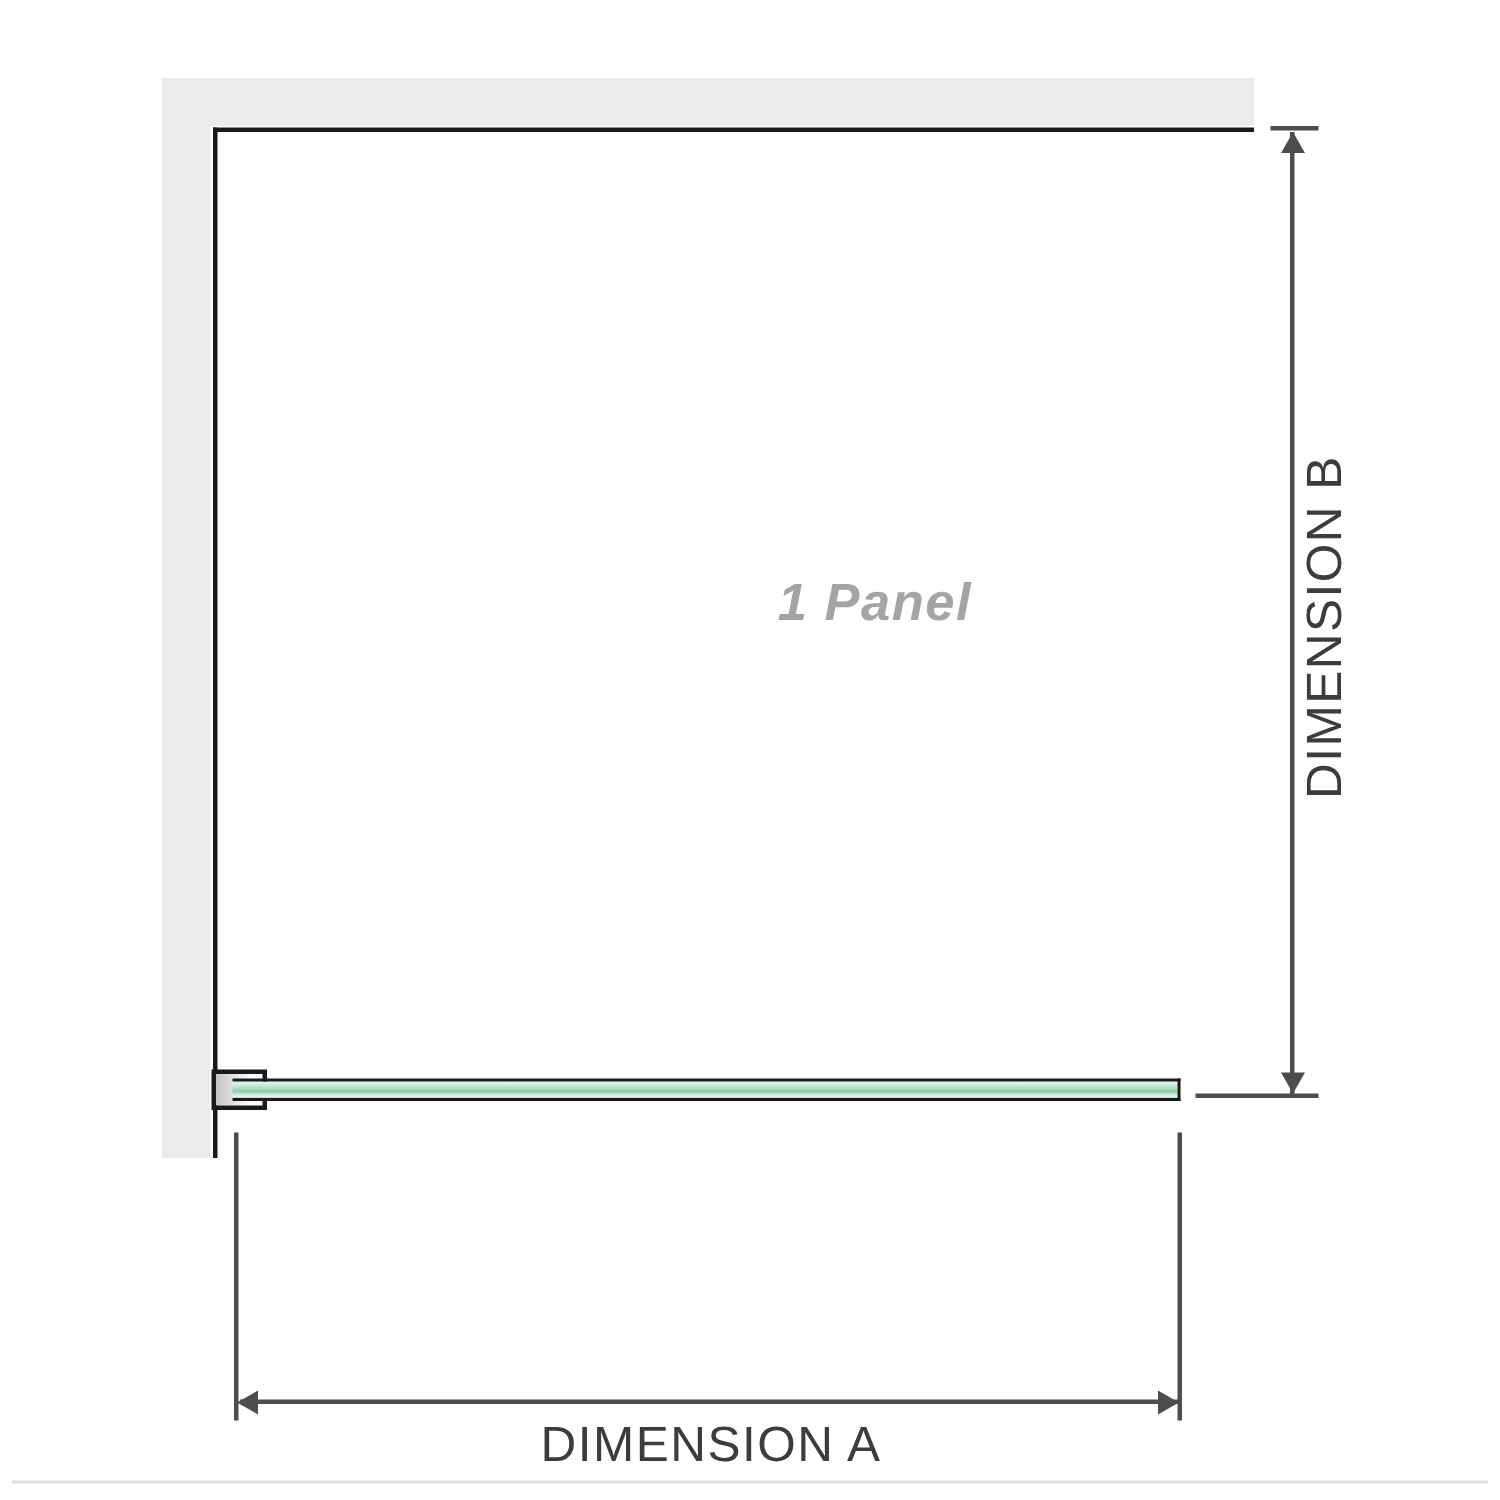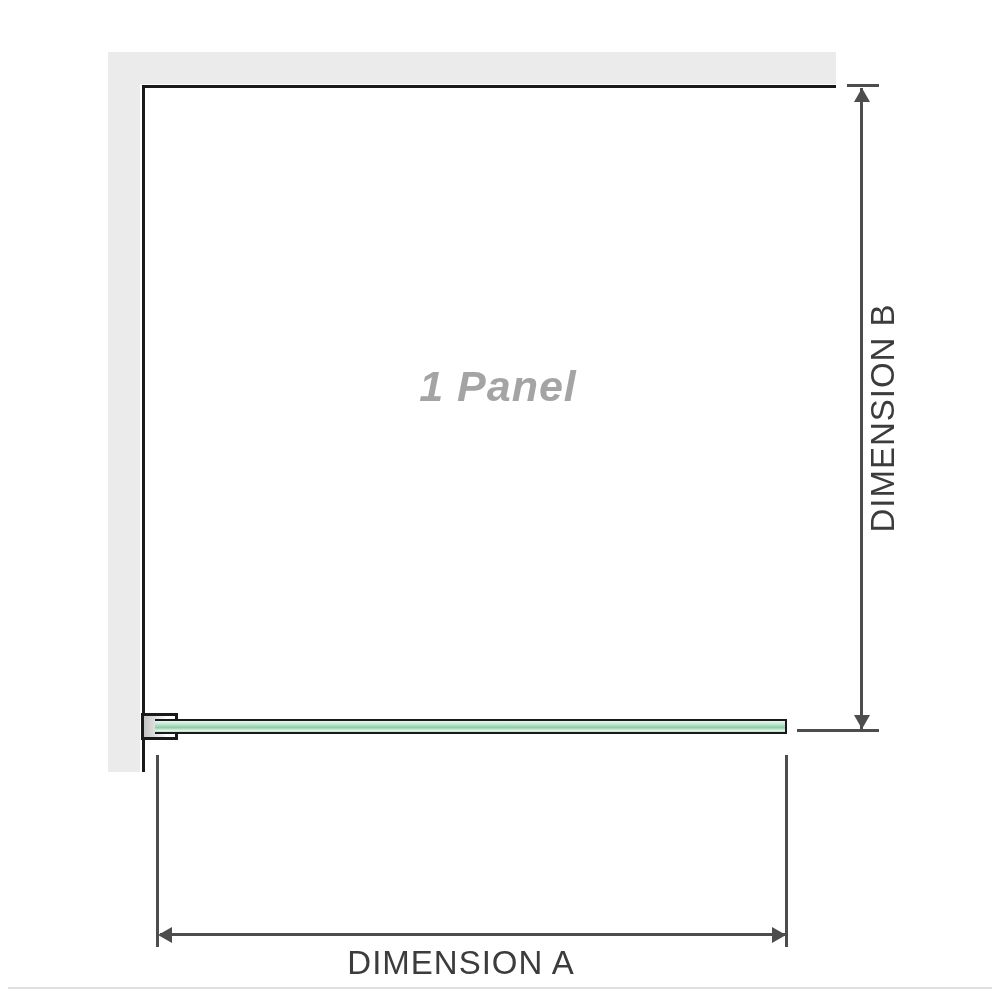--- a/index.html
+++ b/index.html
@@ -80,27 +80,27 @@
     font-weight: 300;
     letter-spacing: 1px;
     white-space: nowrap;
   }
   #dimb-label {
     left: 733px; top: 400px; width: 300px; height: 36px;
     line-height: 36px; text-align: center;
     transform: rotate(-90deg);
   }
   #dima-label {
-    left: 257px; top: 944px; width: 408px;
+    left: 270px; top: 944px; width: 408px;
     text-align: center;
   }
   #panel-label {
-    left: 348px; top: 362px; width: 300px;
-    text-align: center;
-    font-size: 43px;
+    left: 348px; top: 382px; width: 300px;
+    text-align: right;
+    font-size: 35px;
     font-style: italic;
     font-weight: 700;
     letter-spacing: 1px;
     color: var(--label-gray, #a4a4a4);
   }
 
   
   #divider { left: 8px; top: 987px; width: 984px; height: 2px; background: var(--divider, #e3dfda); }
 </style>
 </head>

